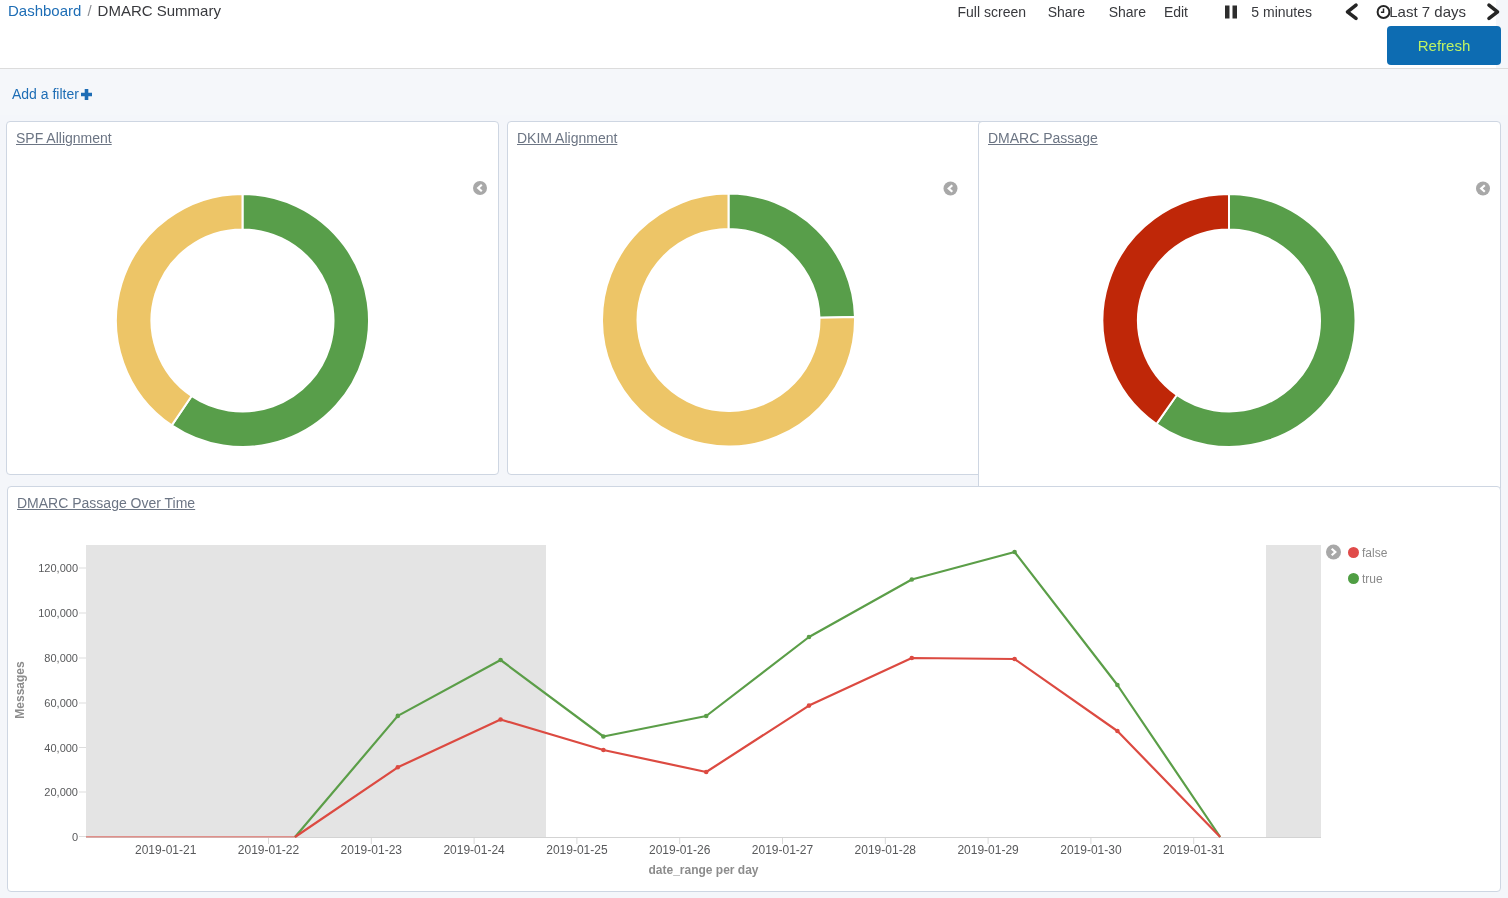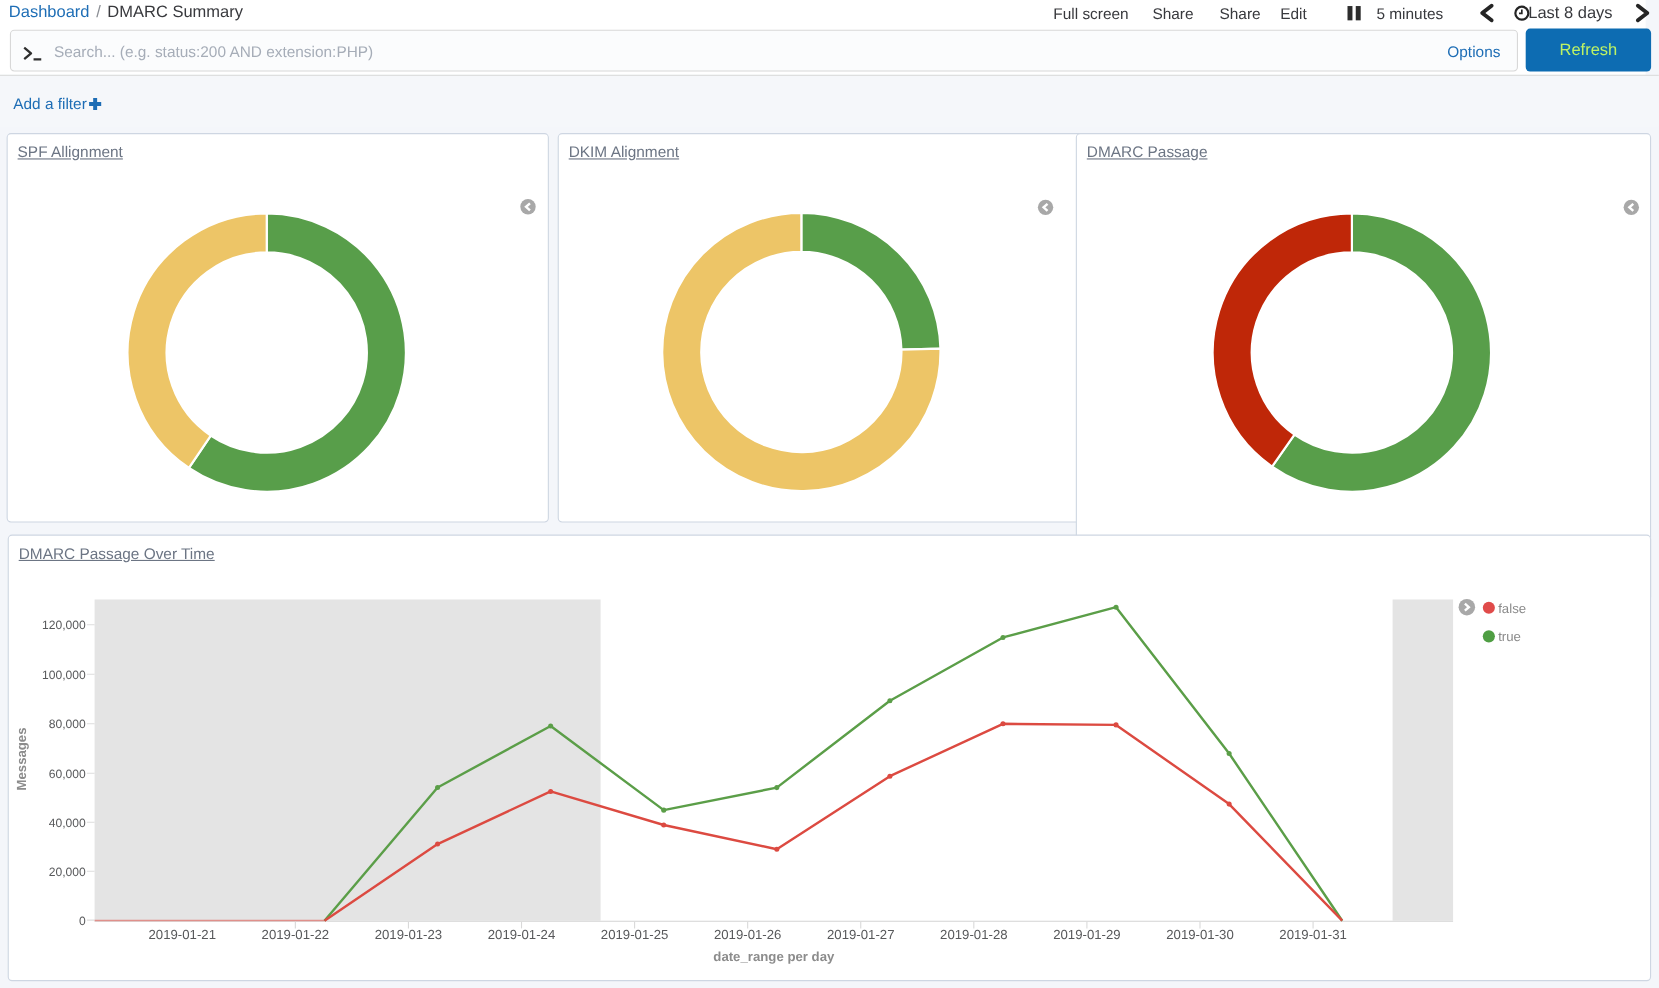--- a/index.html
+++ b/index.html
@@ -23,38 +23,30 @@
 </head>
 <body>
 <div id="topbar">
   <div id="crumbs"><a>Dashboard</a><span class="sep" style="padding:0 6px">/</span><span>DMARC Summary</span></div>
   <div id="menu">
     <span class="mi" style="right:470px">Full screen</span>
     <span class="mi" style="right:411px">Share</span>
     <span class="mi" style="right:350px">Share</span>
     <span class="mi" style="right:308px">Edit</span>
     <span class="mi" style="right:184px">5 minutes</span>
-    <span class="mi" style="right:30px;font-size:15px;top:-1px">Last 8 days</span>
+    <span class="mi" style="right:30px;font-size:15px;top:-1px">Last 7 days</span>
   </div>
   <svg width="1508" height="24">
     <rect x="1225" y="5.5" width="4.5" height="13" fill="#2d2d2d"></rect>
     <rect x="1232.5" y="5.5" width="4.5" height="13" fill="#2d2d2d"></rect>
     <path d="M1356 5.2 L1347.5 11.8 L1356 18.4" stroke="#252525" stroke-width="3.6" fill="none" stroke-linecap="round" stroke-linejoin="round"></path>
     <circle cx="1383.5" cy="12" r="5.9" stroke="#252525" stroke-width="2" fill="none"></circle>
     <path d="M1383.5 8.6 L1383.5 12.2 L1380.9 12.2" stroke="#252525" stroke-width="1.5" fill="none"></path>
     <path d="M1489 5.2 L1497.5 11.8 L1489 18.4" stroke="#252525" stroke-width="3.6" fill="none" stroke-linecap="round" stroke-linejoin="round"></path>
   </svg>
-  <div id="qinput">
-    <svg style="left:11px;top:14px" width="18" height="14" viewBox="0 0 18 14">
-        <path d="M1 1.2 L7.2 6.5 L1 11.8" stroke="#2f2f2f" stroke-width="2.1" fill="none" stroke-linejoin="round"></path>
-        <line x1="9.5" y1="12" x2="16.5" y2="12" stroke="#2f2f2f" stroke-width="2.1"></line>
-      </svg>
-    <span id="qph">Search... (e.g. status:200 AND extension:PHP)</span>
-    <span id="qopts">Options</span>
-  </div>
   <div id="refresh">Refresh</div>
 </div>
 <div id="filterbar">
   <span id="addfilter">Add a filter</span>
     <svg style="position:absolute;left:80px;top:19px" width="13" height="13" viewBox="0 0 13 13">
       <path d="M6.5 1 V12 M1 6.5 H12" stroke="#1d6db5" stroke-width="3.6"></path>
     </svg>
 </div>
 
 <div class="panel" style="left:6px; top:121px; width:493px; height:354px;">

